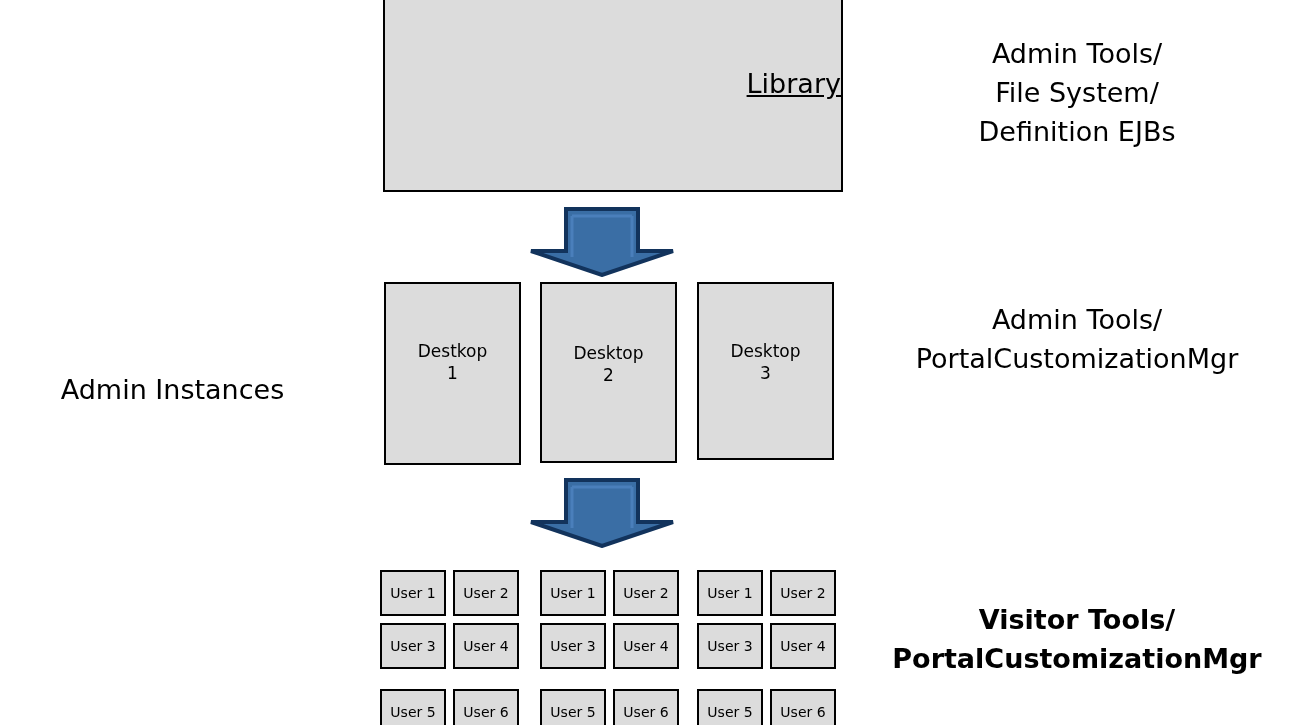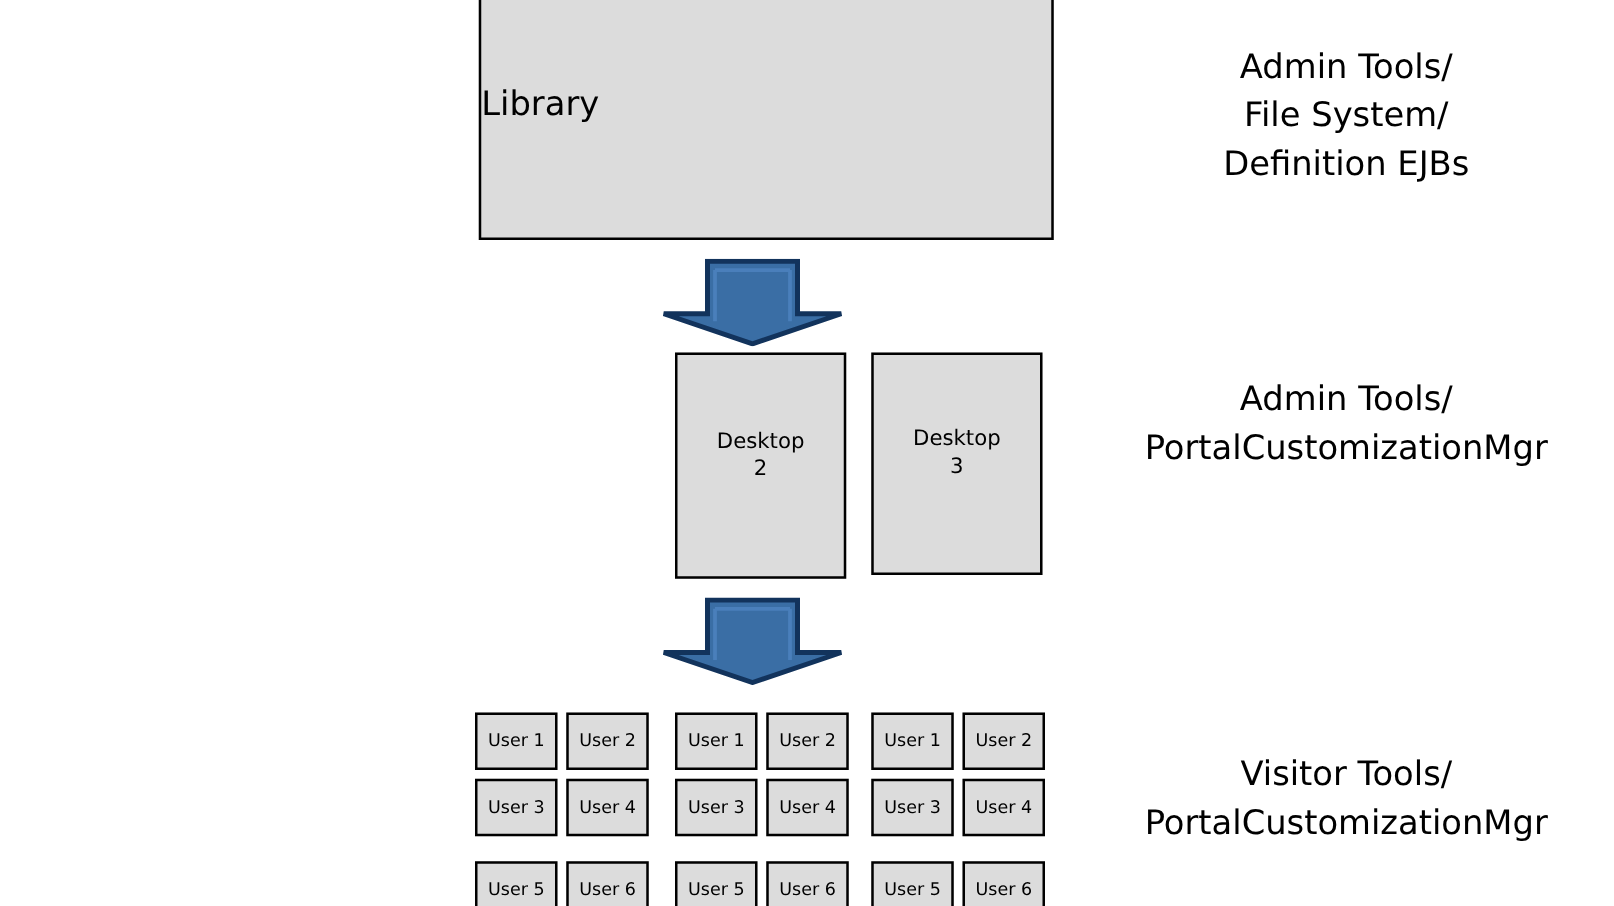--- a/index.html
+++ b/index.html
@@ -61,20 +61,21 @@
   }
   #label-desktop-tech {
     left: 872px;
     top: 300px;
     width: 410px;
   }
   #label-user-tech {
     left: 872px;
     top: 600px;
     width: 410px;
+    font-weight: bold;
   }
 
   
   .gbox {
     position: absolute;
     background: #dcdcdc;
     border: 2px solid #000000;
     box-sizing: border-box;
   }
 
@@ -83,23 +84,24 @@
     left: 383px;
     top: -4px;
     width: 460px;
     height: 196px;
   }
   #box-library .box-text {
     position: absolute;
     left: 0;
     right: 0;
     top: 70px;
-    text-align: left;
+    text-align: right;
     font-size: 27px;
     line-height: 32px;
+    text-decoration: underline;
   }
 
   
   .desktop-box {
     width: 137px;
   }
   .desktop-box .box-text {
     position: absolute;
     left: 0;
     right: 0;
@@ -170,21 +172,26 @@
 
   <div class="arrow" id="arrow-library-to-desktop">
     <svg viewBox="0 0 146 70" xmlns="http://www.w3.org/2000/svg" aria-hidden="true">
       <polygon points="37,2 109,2 109,44 144,44 73,68 2,44 37,44" fill="#3a6ea5" stroke="#12335c" stroke-width="4" stroke-linejoin="miter"></polygon>
       <polyline points="43,9 103,9" fill="none" stroke="#4a7fbb" stroke-width="3"></polyline>
       <polyline points="43,9 43,50" fill="none" stroke="#4a7fbb" stroke-width="3"></polyline>
       <polyline points="103,9 103,50" fill="none" stroke="#4a7fbb" stroke-width="3"></polyline>
     </svg>
   </div>
 
-
+  <div class="side-label left" id="label-admin-instances">Admin Instances</div>
+
+  <div class="gbox desktop-box" id="box-desktop-1">
+    <div class="box-text">Destkop
+1</div>
+  </div>
   <div class="gbox desktop-box" id="box-desktop-2">
     <div class="box-text">Desktop
 2</div>
   </div>
   <div class="gbox desktop-box" id="box-desktop-3">
     <div class="box-text">Desktop
 3</div>
   </div>
 
   <div class="side-label right" id="label-desktop-tech">Admin Tools/

